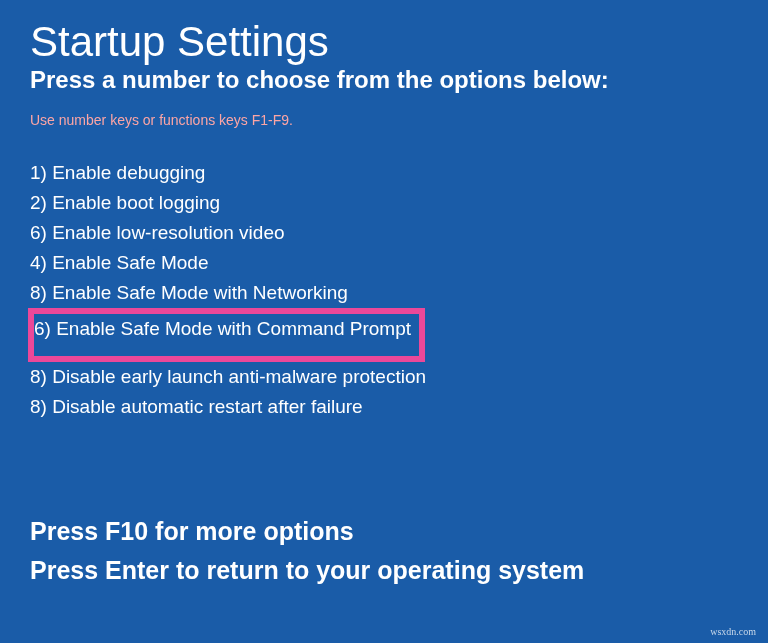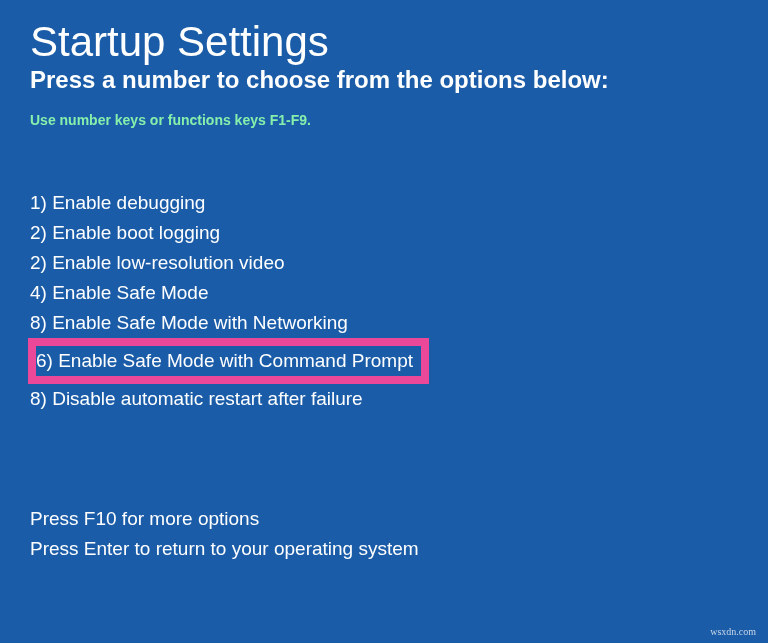--- a/index.html
+++ b/index.html
@@ -24,42 +24,42 @@
       font-weight: 300;
       letter-spacing: 0px;
     }
     .subtitle {
       font-size: 24px;
       font-weight: 700;
       margin-bottom: 18px;
     }
     .instruction {
       font-size: 14px;
-      font-weight: 700;
-      margin-bottom: 60px;
-      color: #86efac;
+      font-weight: 400;
+      margin-bottom: 30px;
+      color: #fca5a5;
     }
     .options {
       margin-bottom: 90px;
     }
     .option {
       font-size: 19px;
       font-weight: 400;
       line-height: 1.58;
       white-space: nowrap;
     }
     .option.highlighted {
       display: inline-block;
-      border: 8px solid #ec4899;
-      padding: 0 8px 0 0;
+      border: 6px solid #ec4899;
+      padding: 0 8px 12px 0;
       margin-left: -2px;
     }
     .footer-line {
-      font-size: 19px;
-      font-weight: 400;
+      font-size: 25px;
+      font-weight: 700;
       line-height: 1.55;
     }
     .watermark {
       position: absolute;
       bottom: 6px;
       right: 12px;
       font-size: 10px;
       color: #c8d8ea;
       font-family: Liberation Serif, serif;
     }
@@ -68,24 +68,25 @@
 <body>
 
 <div class="container">
   <h1 class="title">Startup Settings</h1>
   <div class="subtitle">Press a number to choose from the options below:</div>
   <div class="instruction">Use number keys or functions keys F1-F9.</div>
 
   <div class="options">
     <div class="option"><span>1) Enable debugging</span></div>
     <div class="option"><span>2) Enable boot logging</span></div>
-    <div class="option"><span>2) Enable low-resolution video</span></div>
+    <div class="option"><span>6) Enable low-resolution video</span></div>
     <div class="option"><span>4) Enable Safe Mode</span></div>
     <div class="option"><span>8) Enable Safe Mode with Networking</span></div>
     <div><div class="option highlighted"><span>6) Enable Safe Mode with Command Prompt</span></div></div>
+    <div class="option"><span>8) Disable early launch anti-malware protection</span></div>
     <div class="option"><span>8) Disable automatic restart after failure</span></div>
   </div>
 
   <div class="footer-line">Press F10 for more options</div>
   <div class="footer-line">Press Enter to return to your operating system</div>
 </div>
 
 <div class="watermark">wsxdn.com</div>
 
 </body></html>

